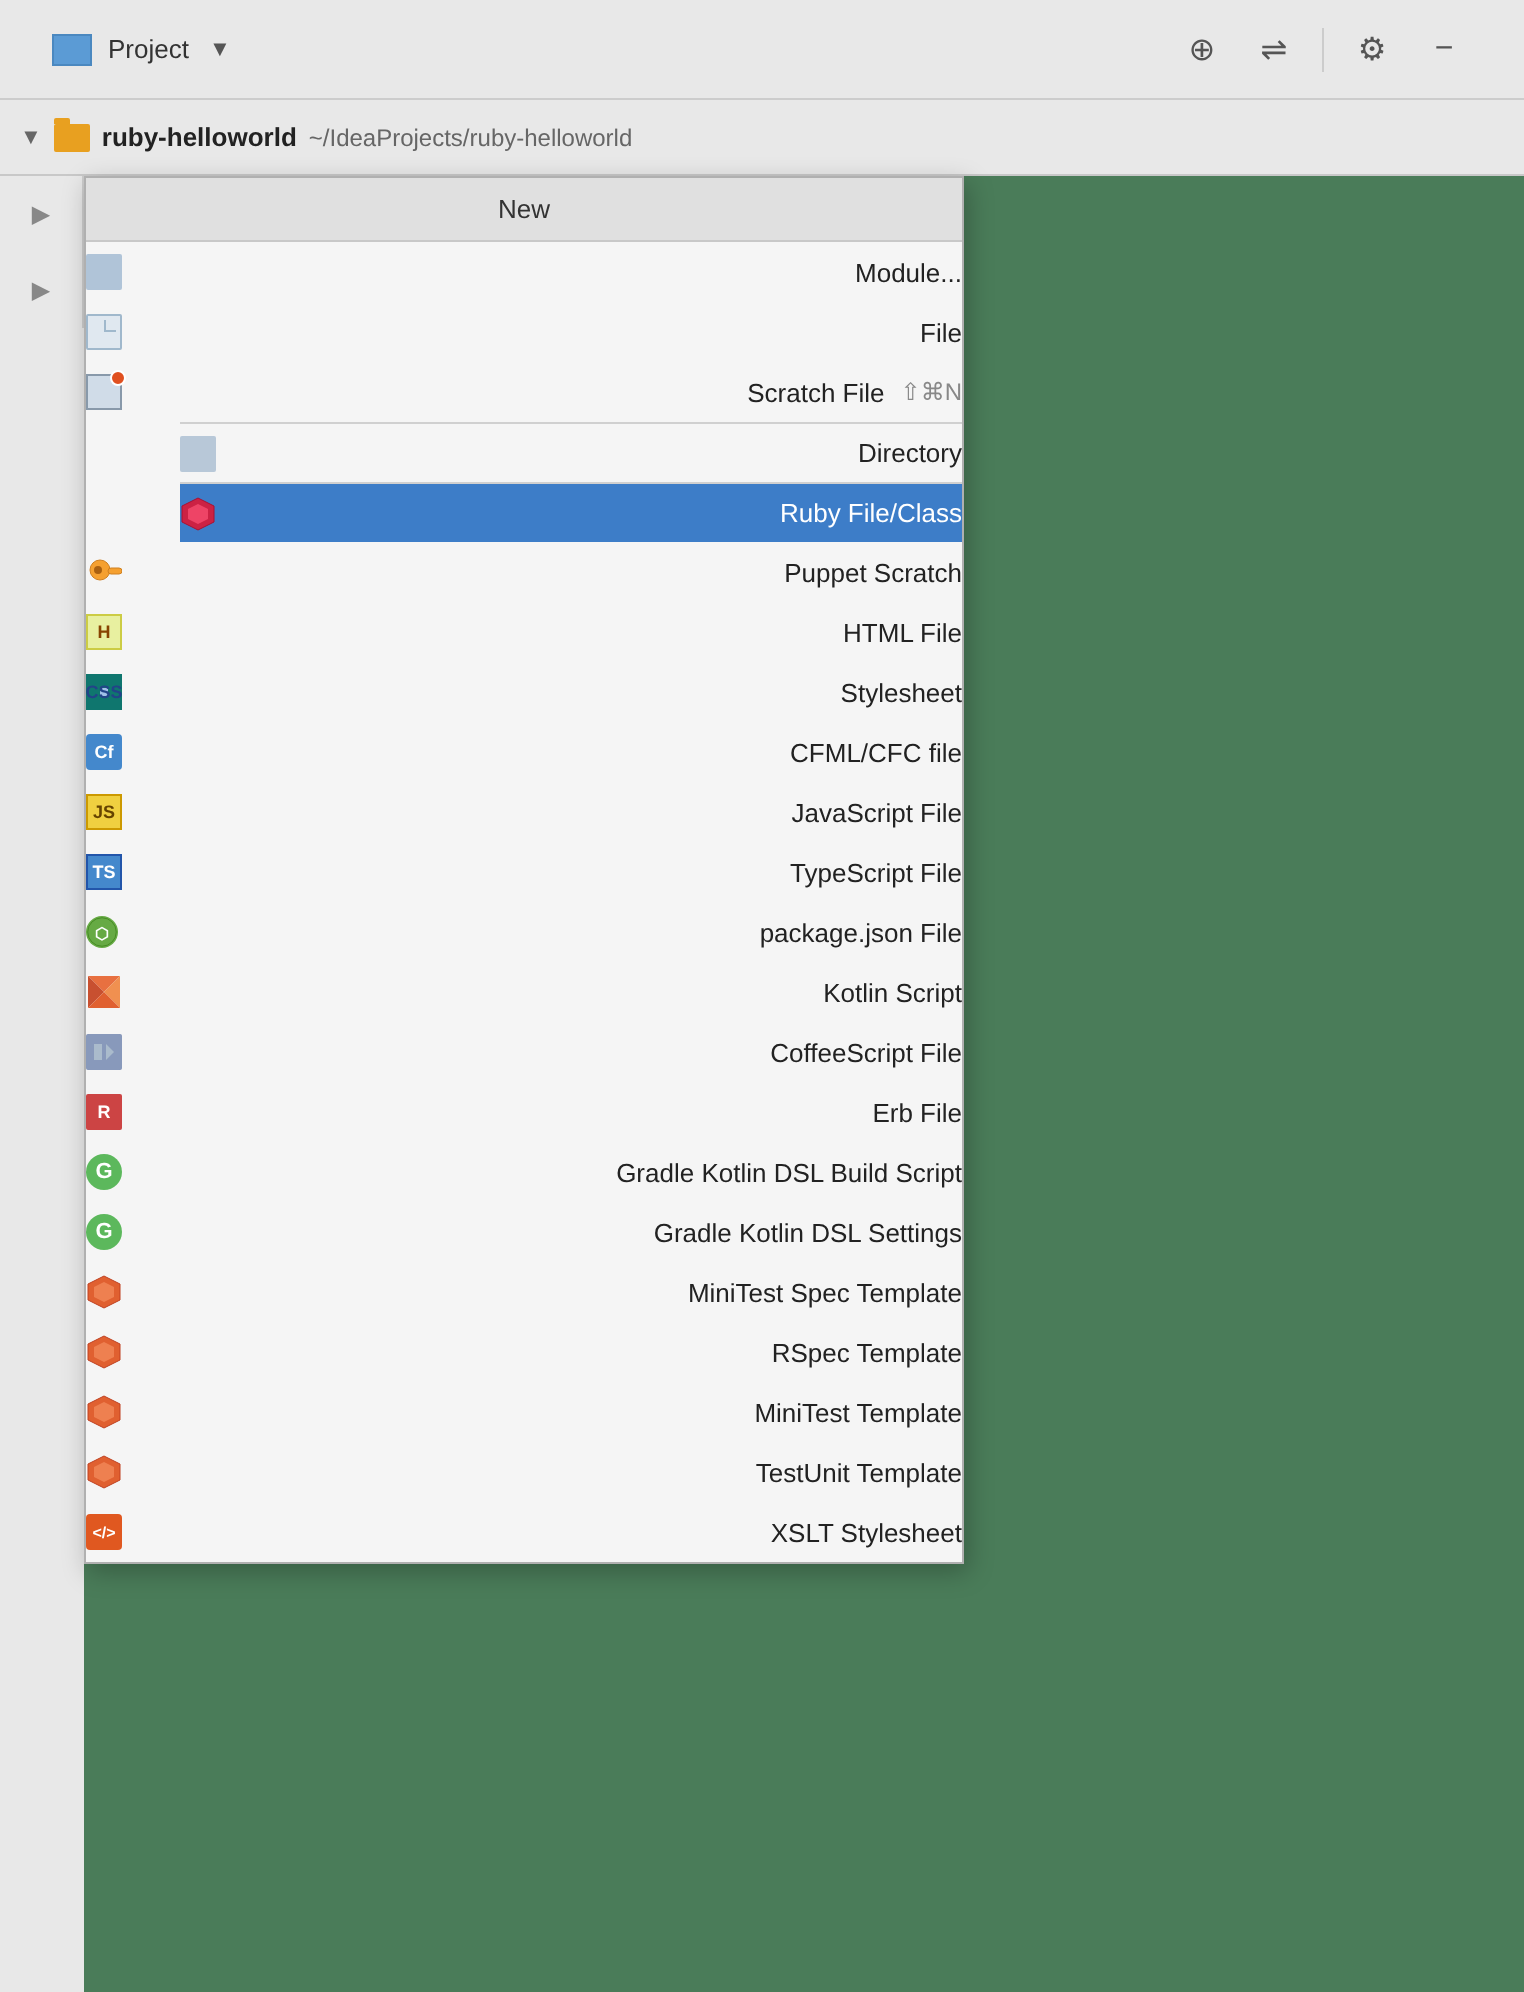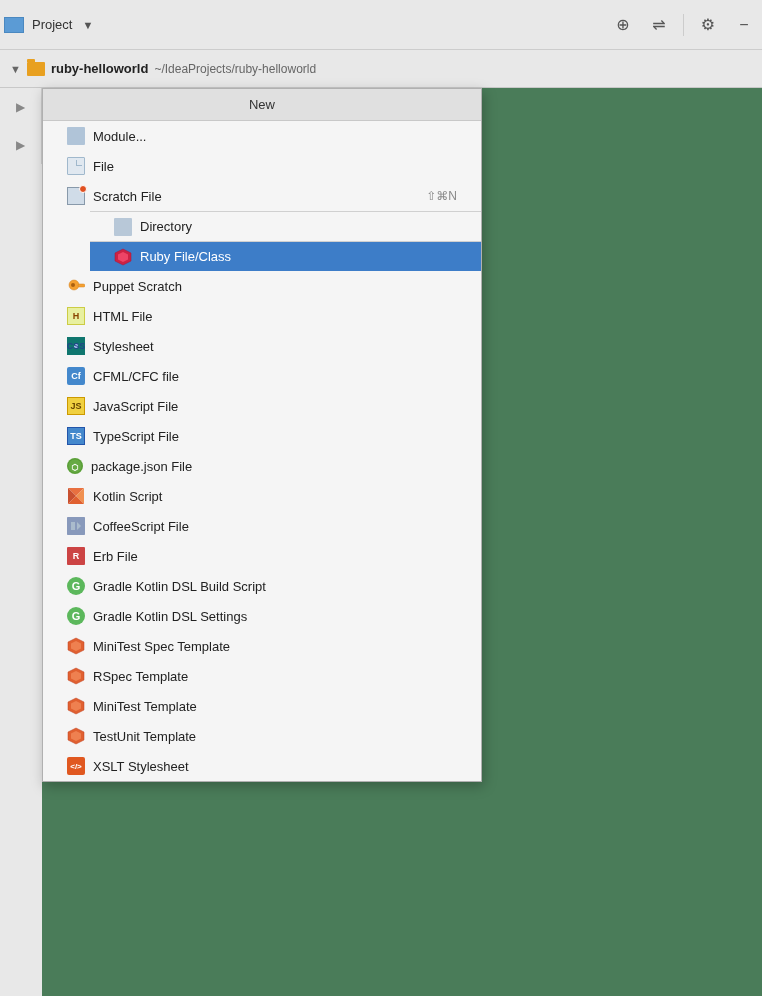--- a/index.html
+++ b/index.html
@@ -12,21 +12,21 @@
       overflow: hidden;
       position: relative;
     }
 
     
     .title-bar {
       background: #e8e8e8;
       height: 50px;
       display: flex;
       align-items: center;
-      padding: 0 4px;
+      padding: 0 26px;
       border-bottom: 1px solid #ccc;
       gap: 8px;
     }
     .title-bar-icon {
       width: 20px;
       height: 16px;
       background: #5b9bd5;
       border: 1px solid #4a88c0;
       flex-shrink: 0;
     }
@@ -157,24 +157,25 @@
       padding: 8px 0;
       font-size: 13px;
       font-weight: 500;
       color: #333;
       border-bottom: 1px solid #c8c8c8;
     }
 
     .menu-item {
       display: flex;
       align-items: center;
-      padding: 5px 24px;
+      padding: 5px 0;
       cursor: pointer;
       gap: 8px;
       min-height: 30px;
+      text-align: right;
     }
     .menu-item.active {
       background: #3d7dc8;
       color: white;
     }
     .menu-item.separator-top {
       border-top: 1px solid #d0d0d0;
       margin-left: 47px;
     }
 

